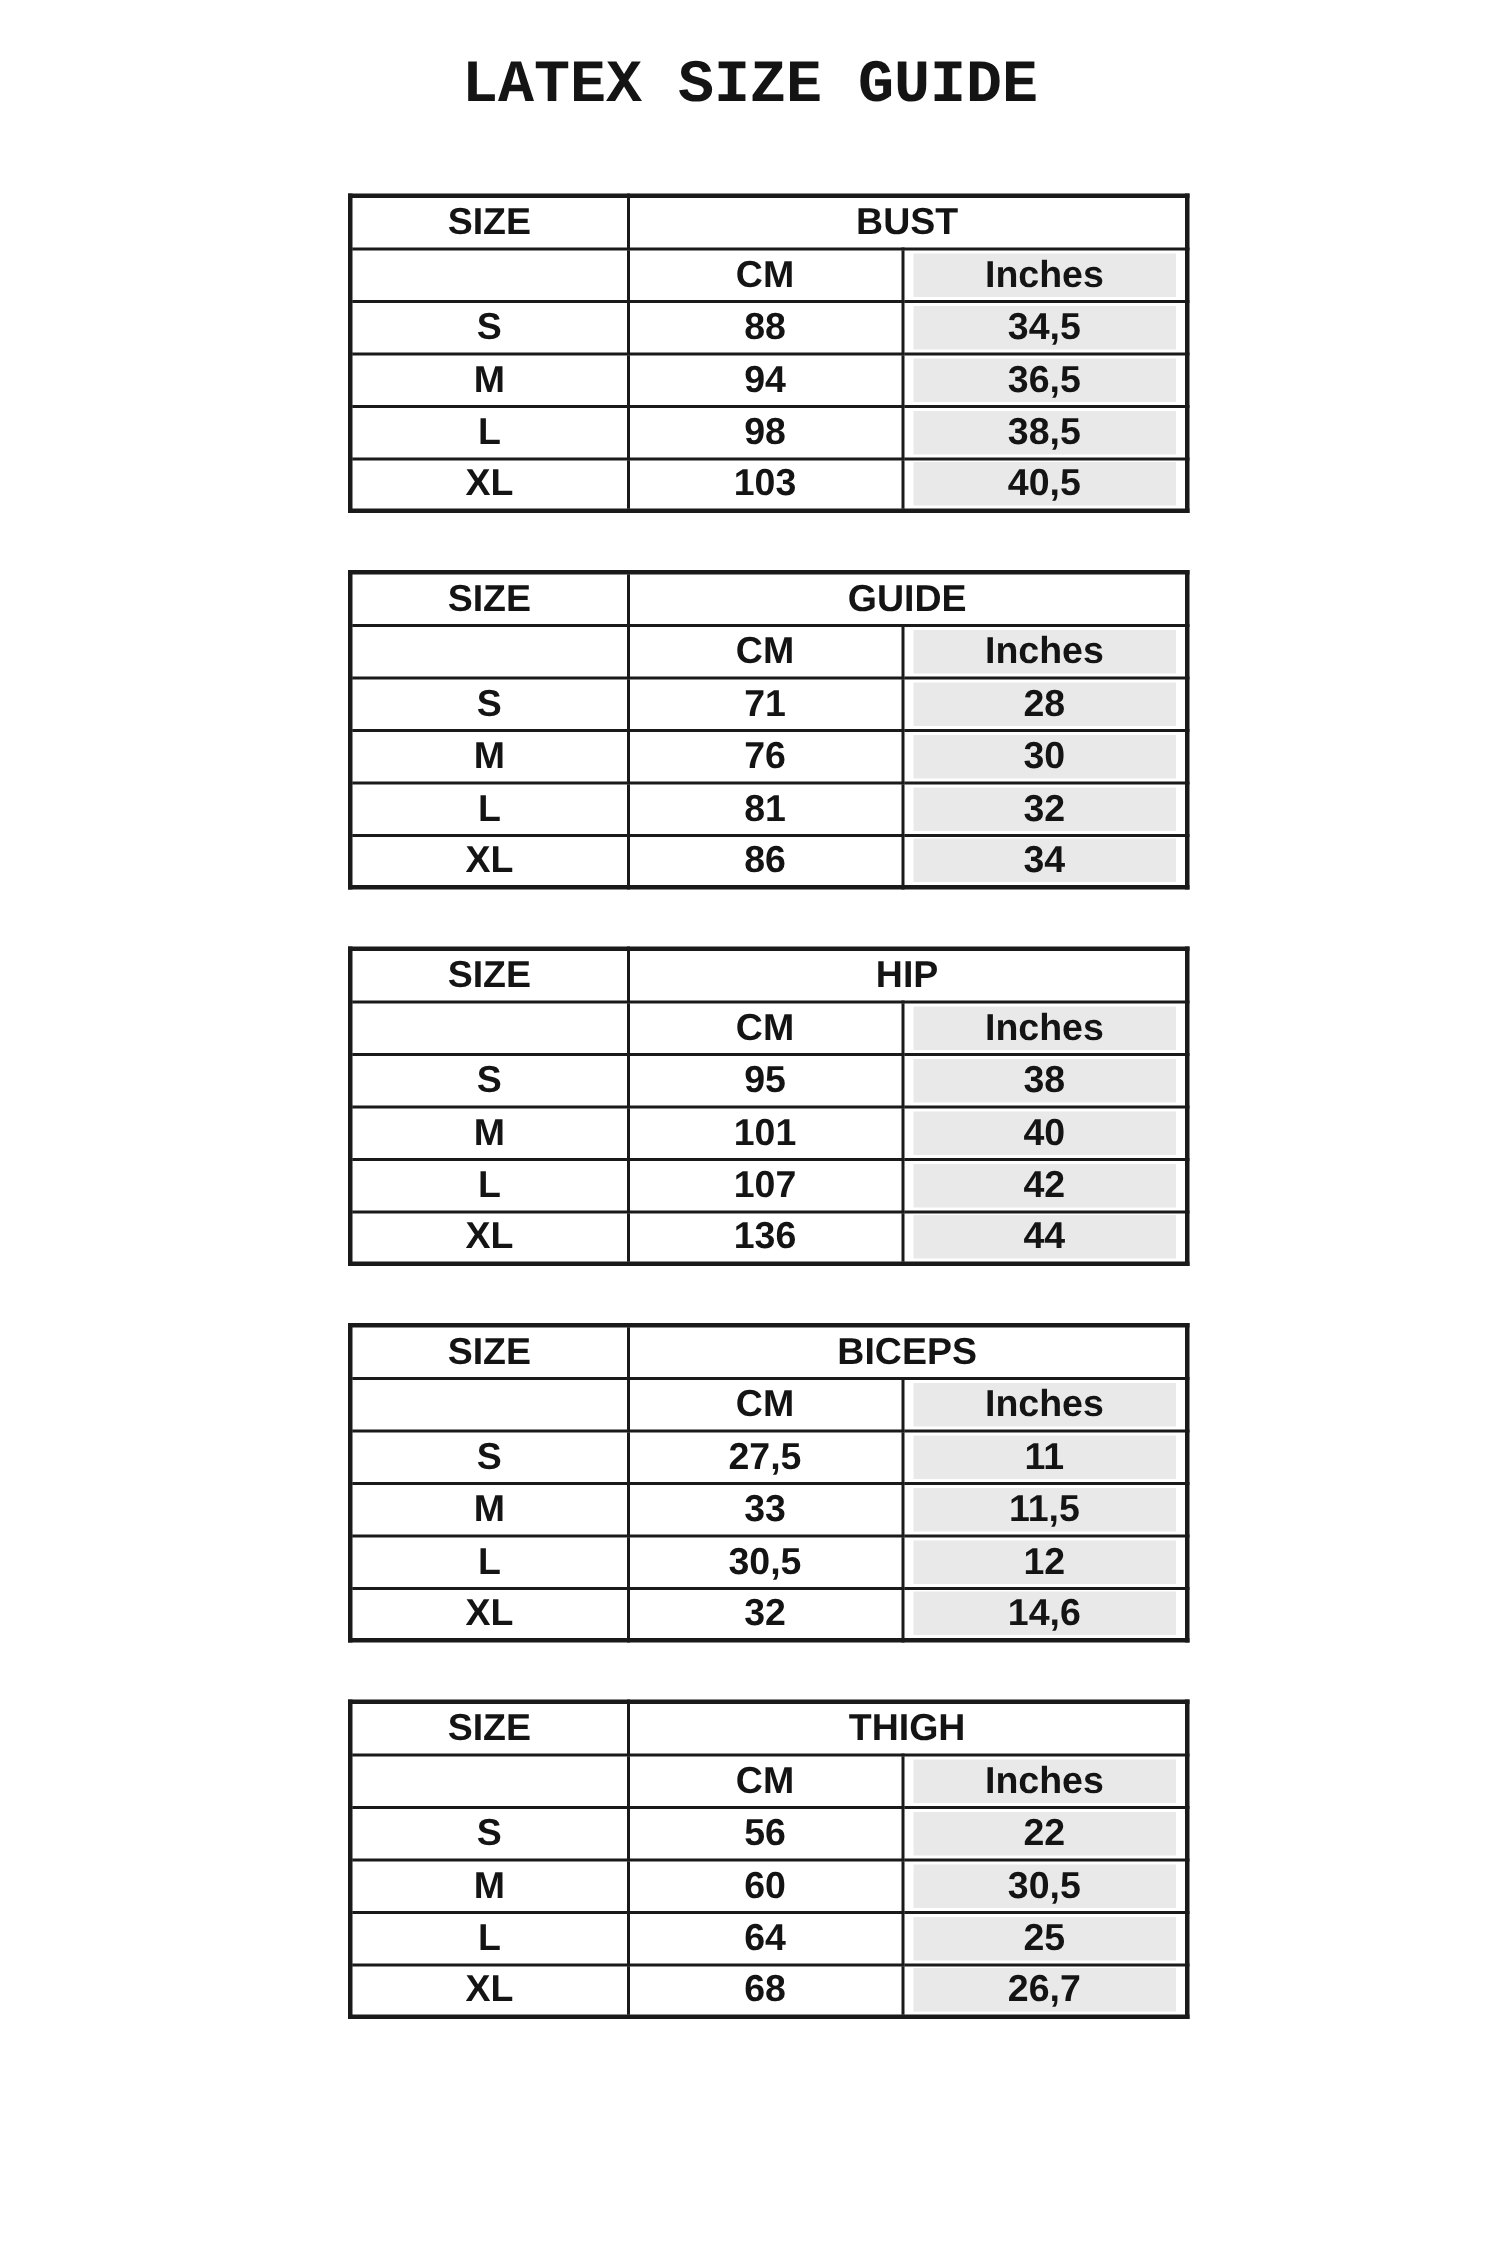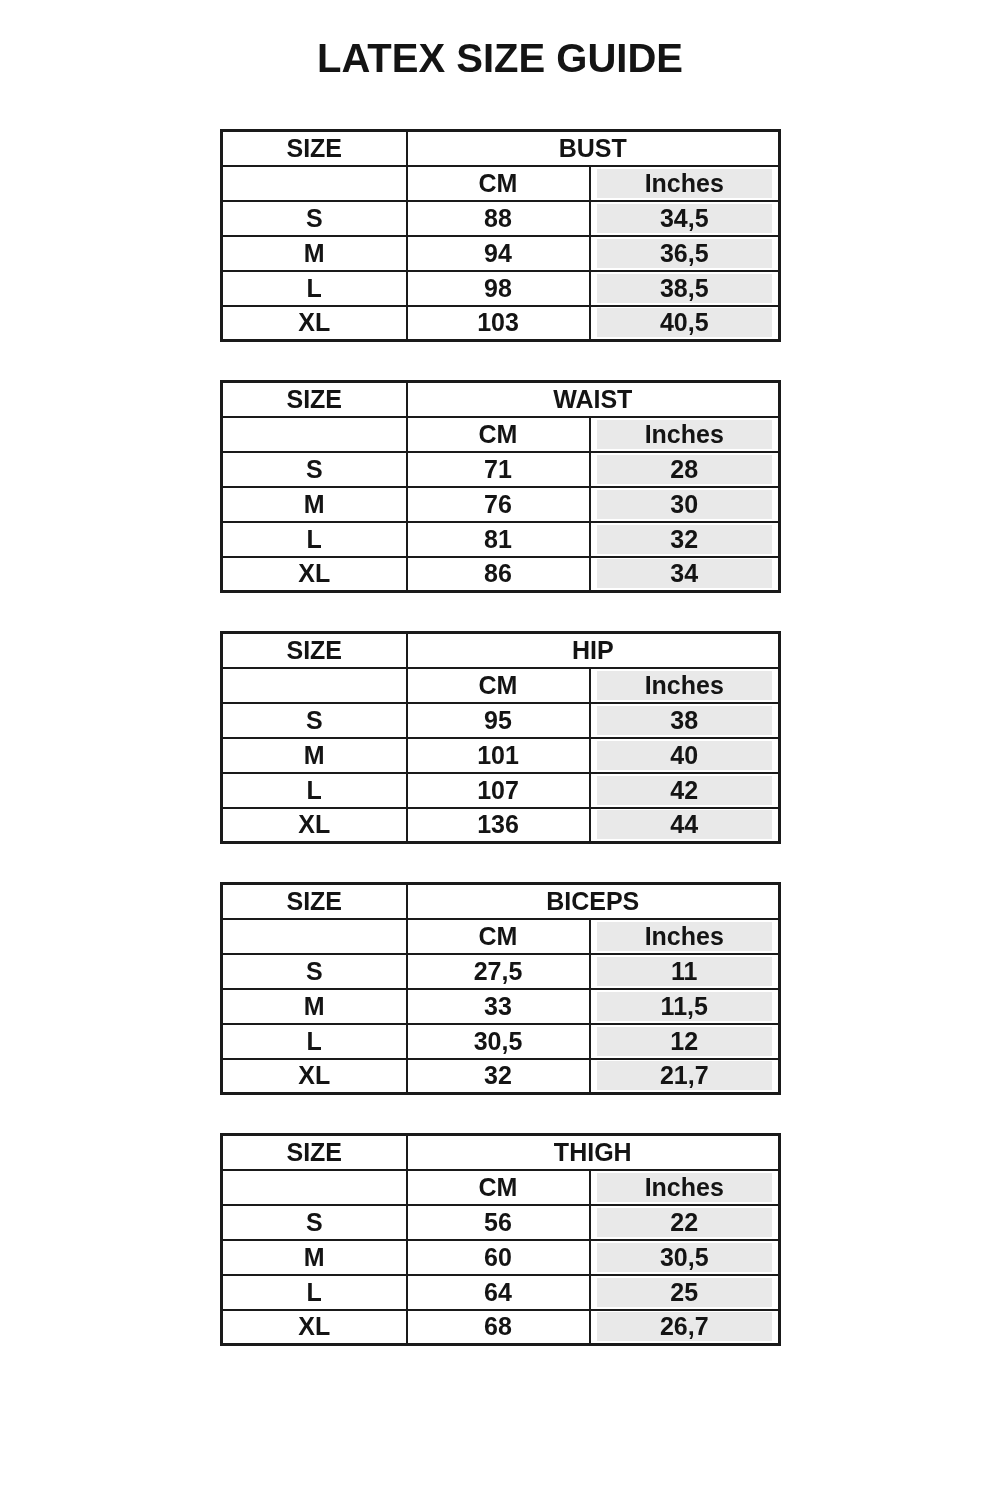--- a/index.html
+++ b/index.html
@@ -20,24 +20,25 @@
   }
   .title {
     margin: 0;
     padding-top: 36px;
     text-align: center;
     font-size: 40px;
     line-height: 1.1;
     font-weight: bold;
     color: var(--text);
     letter-spacing: 0;
+    font-family: Liberation Mono, monospace;
   }
   .tables {
     position: absolute;
-    left: 220px;
+    left: 232px;
     top: 129px;
     width: 558px;
   }
   table.size-table {
     border-collapse: collapse;
     width: 558px;
     table-layout: fixed;
     margin: 0 0 38px 0;
     border: 3px solid var(--border);
   }
@@ -123,21 +124,21 @@
 
   <table class="size-table">
     <colgroup>
         <col class="c1">
         <col class="c2">
         <col class="c3">
       </colgroup>
     <tbody>
       <tr>
         <td>SIZE</td>
-        <td colspan="2">WAIST</td>
+        <td colspan="2">GUIDE</td>
       </tr>
       <tr>
         <td></td>
         <td>CM</td>
         <td class="inches-cell">
             <div class="inches-box">Inches</div>
           </td>
       </tr>
       <tr>
         <td>S</td>
@@ -255,21 +256,21 @@
         <td>L</td>
         <td>30,5</td>
         <td class="inches-cell">
             <div class="inches-box">12</div>
           </td>
       </tr>
       <tr>
         <td>XL</td>
         <td>32</td>
         <td class="inches-cell">
-            <div class="inches-box">21,7</div>
+            <div class="inches-box">14,6</div>
           </td>
       </tr>
     </tbody>
   </table>
 
   <table class="size-table">
     <colgroup>
         <col class="c1">
         <col class="c2">
         <col class="c3">

